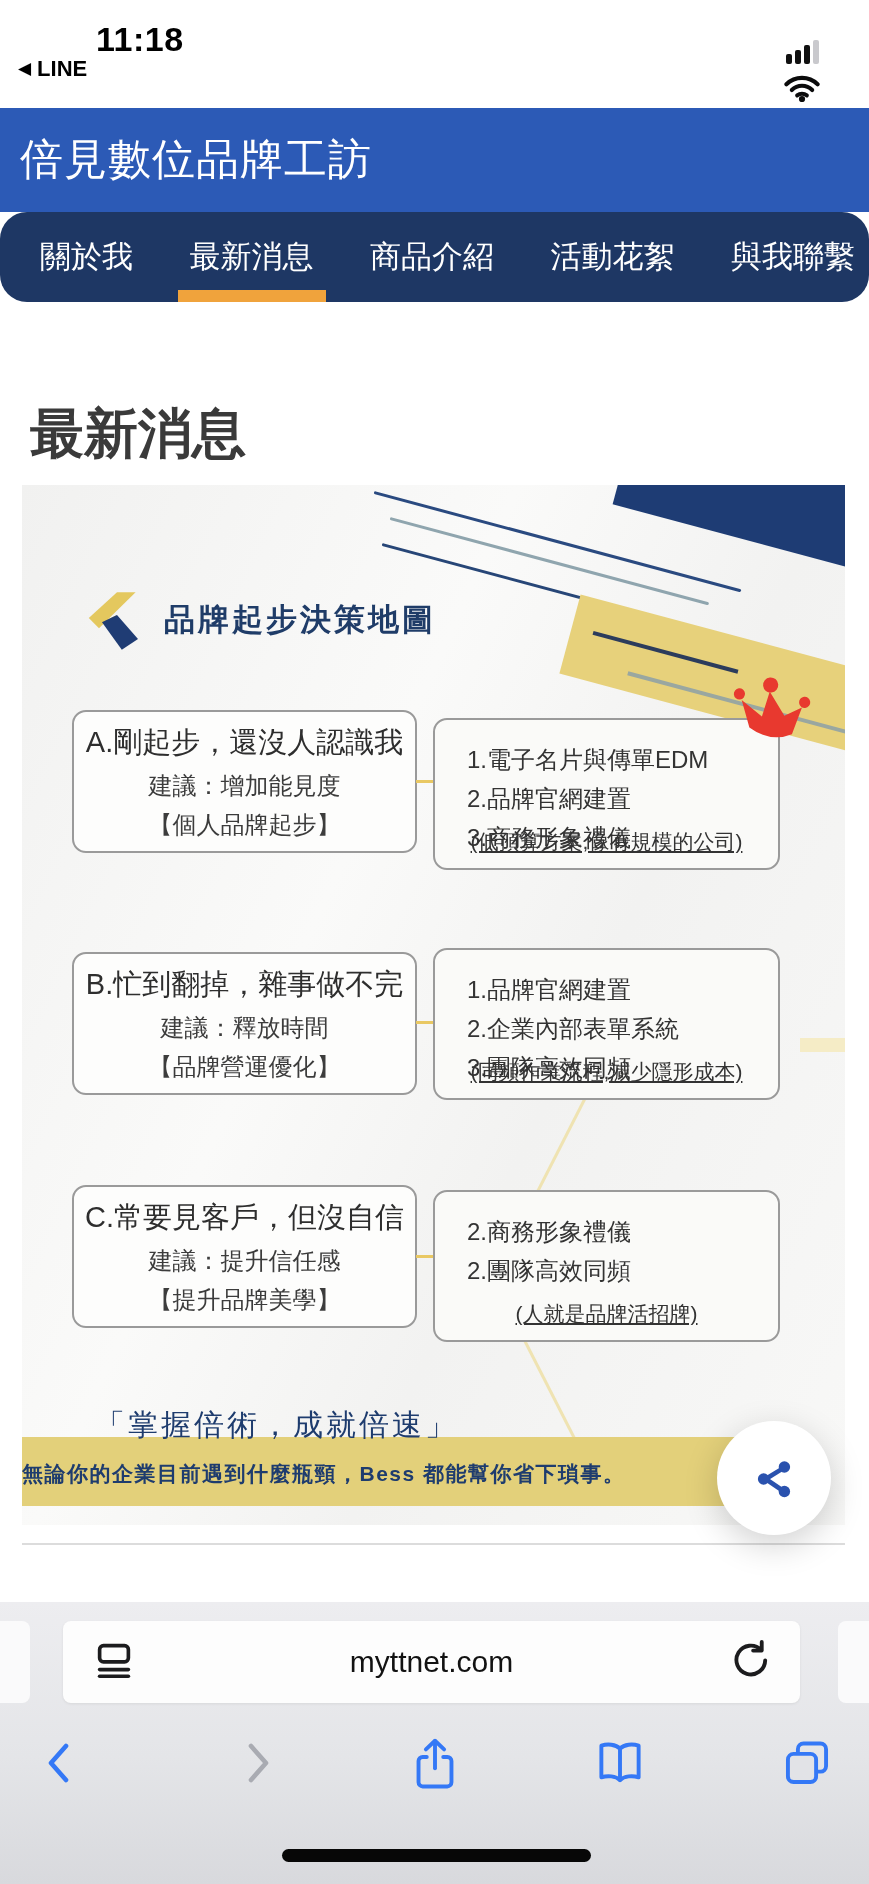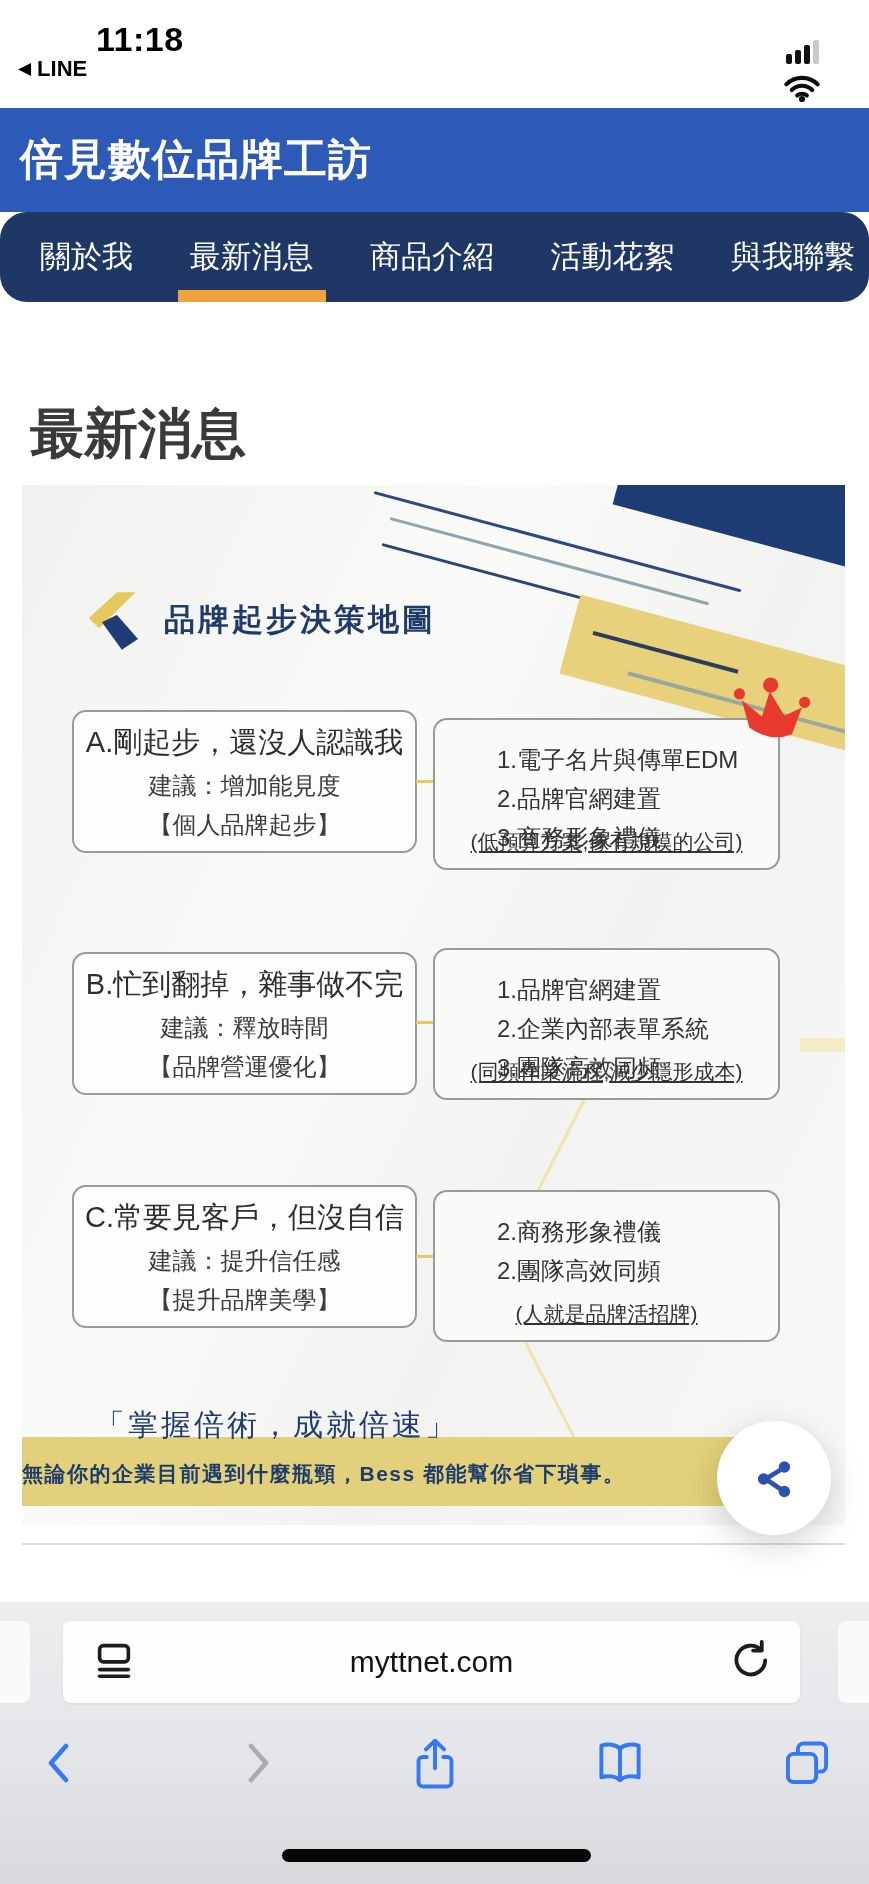--- a/index.html
+++ b/index.html
@@ -15,21 +15,21 @@
   .cellbars{display:flex;align-items:flex-end;gap:3px;height:24px;}
   .cellbars i{display:block;width:6px;border-radius:2px;background:#111;}
   .cellbars .b1{height:10px}.cellbars .b2{height:14px}.cellbars .b3{height:19px}
   .cellbars .b4{height:24px;background:#c9c9cd;}
   .battery{position:relative;width:54px;height:28px;background:#111;border-radius:8px;color:#fff;
            font-size:20px;font-weight:700;display:flex;align-items:center;justify-content:center;}
   .battery .nub{position:absolute;right:-6px;top:9px;width:4px;height:10px;background:#bfbfc3;border-radius:0 3px 3px 0;}
 
   
   .site-header{position:absolute;top:108px;left:0;width:869px;height:104px;background:#2c5ab6;display:flex;align-items:center;padding-left:20px;}
-  .site-header .t{color:#fff;font-size:43px;font-weight:700;letter-spacing:1px;}
+  .site-header .t{color:#fff;font-size:43px;font-weight:400;letter-spacing:1px;}
   .nav{position:absolute;top:212px;left:0;width:869px;height:90px;background:#1e3764;display:flex;align-items:stretch;justify-content:space-between;padding:0 14px 0 40px;border-radius:27px;}
   .nav-item{position:relative;display:flex;align-items:center;color:#fff;font-size:31px;cursor:pointer;}
   .nav-item.active::after{content:"";position:absolute;left:-12px;right:-12px;bottom:0;height:12px;background:#f0a33c;}
 
   
   .page-title{position:absolute;left:30px;top:398px;font-size:54px;font-weight:700;color:#3a3a3a;}
 
   
   .card{position:absolute;left:22px;top:485px;width:823px;height:1040px;overflow:hidden;
         background:linear-gradient(115deg,#f1f1f0 0%,#fafaf9 38%,#f2f2f1 62%,#f8f8f7 100%);}
@@ -49,21 +49,21 @@
 
   .brand-logo{position:absolute;left:62px;top:104px;width:60px;height:64px;}
   .info-title{position:absolute;left:142px;top:114px;font-size:31px;font-weight:700;color:#1f3c68;letter-spacing:3px;}
 
   .pbox{position:absolute;left:50px;width:345px;height:143px;background:#fdfdfc;border:2px solid #9a9a9a;border-radius:14px;
         display:flex;flex-direction:column;align-items:center;justify-content:center;gap:7px;text-align:center;}
   .pbox .ph{font-size:29px;color:#2e2e2e;}
   .pbox .pa,.pbox .pt{font-size:24px;color:#3c3c3c;}
   .r0.pbox{top:225px}.r1.pbox{top:467px}.r2.pbox{top:700px}
 
-  .sbox{position:absolute;left:411px;width:347px;height:152px;background:#fafaf8;border:2px solid #9a9a9a;border-radius:14px;padding:20px 14px 0 62px;}
+  .sbox{position:absolute;left:411px;width:347px;height:152px;background:#fafaf8;border:2px solid #9a9a9a;border-radius:14px;padding:20px 14px 0 32px;}
   .r0.sbox{top:233px}.r1.sbox{top:463px}.r2.sbox{top:705px}
   .sbox .sl{font-size:24px;color:#333;line-height:39px;}
   .sbox .note{position:absolute;left:0;bottom:12px;width:100%;text-align:center;font-size:21px;color:#333;text-decoration:underline;}
 
   .connector{position:absolute;left:394px;width:19px;height:3px;background:#e9c863;}
   .c0{top:295px}.c1{top:536px}.c2{top:770px}
 
   .crown{position:absolute;left:710px;top:192px;width:80px;height:72px;transform:rotate(-6deg);}
 
   .slogan-band{position:absolute;left:0;top:952px;width:763px;height:69px;background:#e3d07a;}

